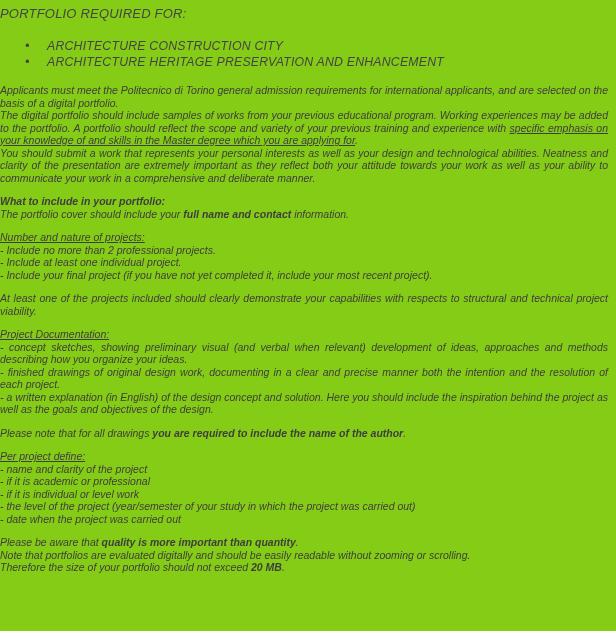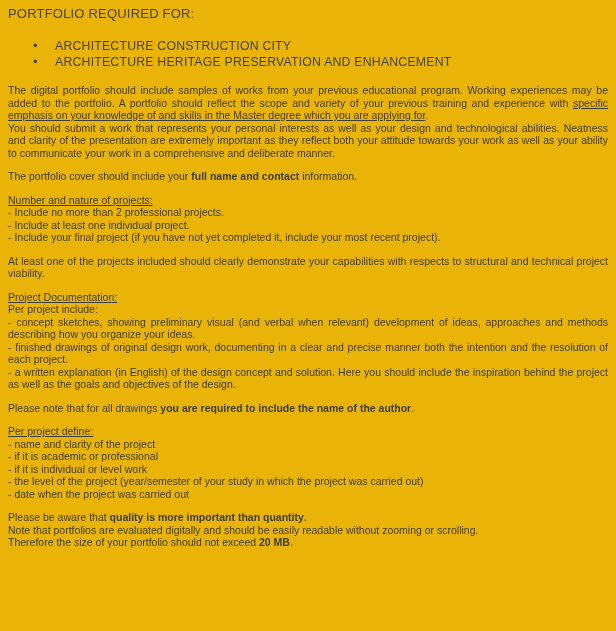--- a/index.html
+++ b/index.html
@@ -8,25 +8,26 @@
     background: #ffffff;
   }
   body {
     width: 616px;
     height: 631px;
     overflow: hidden;
     font-family: "Liberation Sans", "DejaVu Sans", sans-serif;
     color: #3e3e3e;
   }
   .page {
-    padding: 6px 8px 8px 8px;
+    padding: 6px 8px 8px 0;
     box-sizing: border-box;
     width: 616px;
     height: 631px;
-    background: #eab308;
+    background: #84cc16;
+    font-style: italic;
   }
   .doc-title {
     font-size: 13px;
     line-height: 16px;
     letter-spacing: 0.2px;
     color: #444444;
   }
   ul.programs {
     margin: 16px 0 0 0;
     padding: 0 0 0 25px;
@@ -65,40 +66,41 @@
   <div class="doc-title">PORTFOLIO REQUIRED FOR:</div>
 
   <ul class="programs">
     <li><span>ARCHITECTURE CONSTRUCTION CITY</span></li>
     <li><span>ARCHITECTURE HERITAGE PRESERVATION AND ENHANCEMENT</span></li>
   </ul>
 
   <div class="body-text">
 
     <div class="block first justify">
+      <div class="line">Applicants must meet the Politecnico di Torino general admission requirements for international applicants, and are selected on the basis of a digital portfolio.</div>
       <div class="line"><span>The digital portfolio should include samples of works from your previous educational program. Working experiences may be added to the portfolio. A portfolio should reflect the scope and variety of your previous training and experience with </span><span class="u">specific emphasis on your knowledge of and skills in the Master degree which you are applying for</span><span>.</span></div>
       <div class="line">You should submit a work that represents your personal interests as well as your design and technological abilities. Neatness and clarity of the presentation are extremely important as they reflect both your attitude towards your work as well as your ability to communicate your work in a comprehensive and deliberate manner.</div>
     </div>
 
     <div class="block">
+      <div class="line h-bold">What to include in your portfolio:</div>
       <div class="line"><span>The portfolio cover should include your </span><span class="b">full name and contact</span><span> information.</span></div>
     </div>
 
     <div class="block">
       <div class="line h-underline">Number and nature of projects:</div>
       <div class="line">- Include no more than 2 professional projects.</div>
       <div class="line">- Include at least one individual project.</div>
       <div class="line">- Include your final project (if you have not yet completed it, include your most recent project).</div>
     </div>
 
     <div class="block justify">At least one of the projects included should clearly demonstrate your capabilities with respects to structural and technical project viability.</div>
 
     <div class="block">
       <div class="line h-underline">Project Documentation:</div>
-      <div class="line">Per project include:</div>
       <div class="line justify">- concept sketches, showing preliminary visual (and verbal when relevant) development of ideas, approaches and methods describing how you organize your ideas.</div>
       <div class="line justify">- finished drawings of original design work, documenting in a clear and precise manner both the intention and the resolution of each project.</div>
       <div class="line justify">- a written explanation (in English) of the design concept and solution. Here you should include the inspiration behind the project as well as the goals and objectives of the design.</div>
     </div>
 
     <div class="block"><span>Please note that for all drawings </span><span class="b">you are required to include the name of the author</span><span>.</span></div>
 
     <div class="block">
       <div class="line h-underline">Per project define:</div>
       <div class="line">- name and clarity of the project</div>

